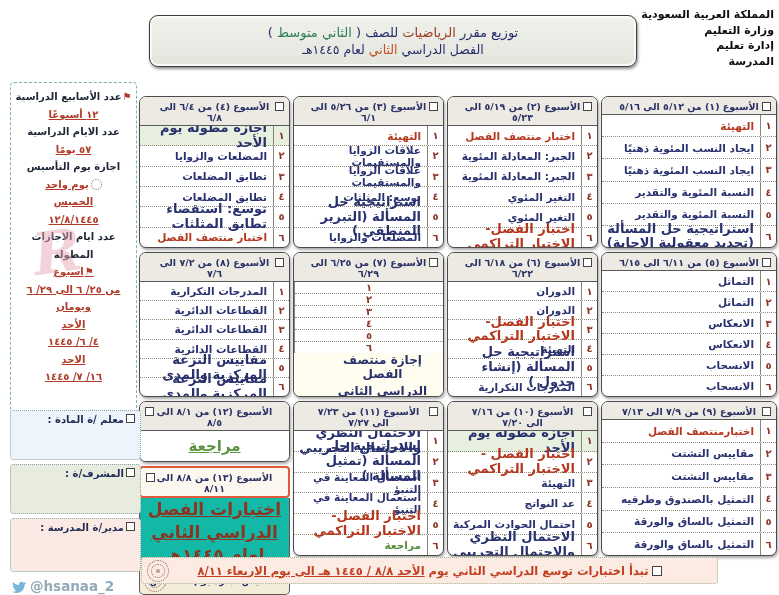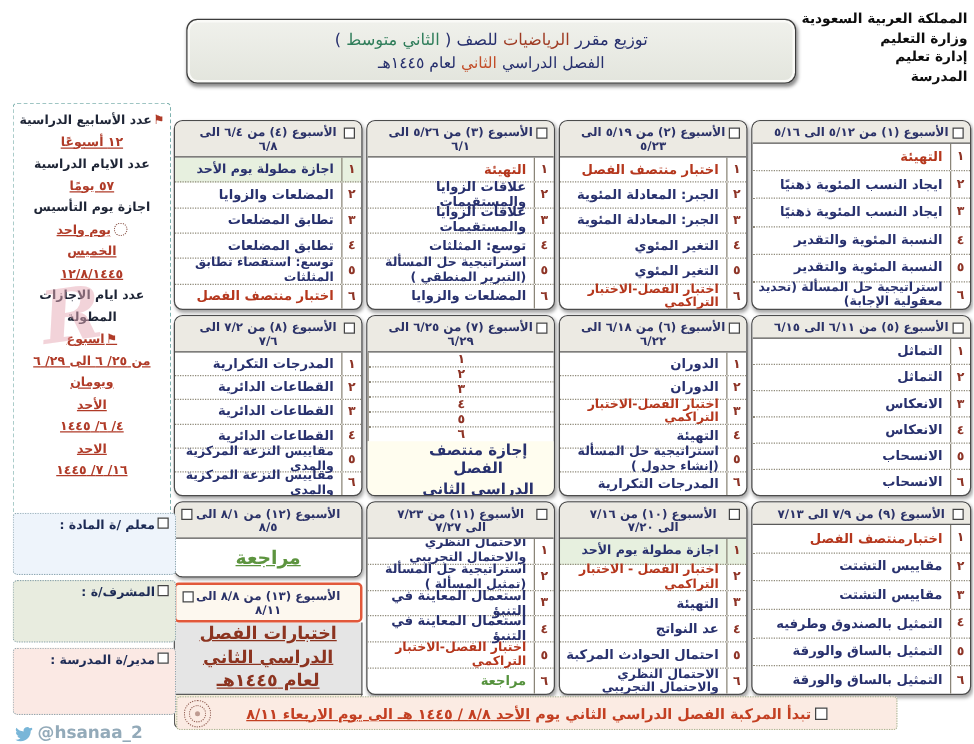--- a/index.html
+++ b/index.html
@@ -33,43 +33,43 @@
   .cb{position:absolute;top:5px;width:7px;height:7px;border:1.1px solid #444;background:#fff;}
   .cb.r{right:5px}.cb.l{left:5px}
   .week-body{flex:1;display:flex;flex-direction:column;min-height:0;}
   .lrow{flex:1;display:flex;align-items:center;border-bottom:1px dotted #8f8a7a;min-height:0;}
   .lrow:last-child{border-bottom:none;}
   .lrow.greenbg{background:#e7f0df;}
   .lnum{flex:0 0 15px;align-self:stretch;display:flex;align-items:center;justify-content:center;
         color:#8e3426;font-weight:bold;font-size:10px;border-left:1px solid #8a8578;}
   .ltext{flex:1;text-align:right;padding:0 6px 0 3px;font-size:10.5px;font-weight:bold;
         color:#28316e;line-height:1.15;}
-  .ltext.sm{font-size:10px;}
+  .ltext.sm{font-size:13px;}
   .ltext.red{color:#b5371d;}
   .ltext.green{color:#55923d;}
   
   .numcol{flex:0 0 15px;display:flex;flex-direction:column;border-left:1px solid #8a8578;}
   .ncell{flex:1;display:flex;align-items:center;justify-content:center;color:#8e3426;
         font-weight:bold;font-size:10px;border-bottom:1px dotted #8f8a7a;}
   .ncell:last-child{border-bottom:none;}
   .vac{flex:1;display:flex;flex-direction:column;justify-content:center;gap:3px;
         background:#fffdef;text-align:center;font-weight:bold;}
   .vline.navy{color:#28316e;font-size:12px;padding-left:28px;}
   .vline.green{color:#44813f;font-size:16px;}
   
   .last-cell{display:flex;flex-direction:column;}
   .week.review{flex:0 0 59px;margin-bottom:4px;}
   .review-body{flex:1;display:flex;align-items:center;justify-content:center;background:#fff;}
   .review-text{color:#5d943f;font-size:15px;font-weight:bold;text-decoration:underline;}
   .exam-wrap{flex:1;display:flex;flex-direction:column;}
   .exam-header{position:relative;background:#fdf8ef;border:2px solid #e2583a;border-radius:4px;
         font-size:9.5px;font-weight:bold;color:#2b3268;text-align:center;padding:3.5px 14px 2.5px;}
-  .exam-yellow{flex:1;background:#e5e5e5;border:1.4px solid #5a5a5a;border-top:none;
+  .exam-yellow{flex:1;background:#14b8a6;border:1.4px solid #5a5a5a;border-top:none;
         display:flex;flex-direction:column;justify-content:center;text-align:center;
-        color:#8c3420;font-weight:bold;font-size:14px;text-decoration:underline;line-height:1.35;}
+        color:#8c3420;font-weight:bold;font-size:17px;text-decoration:underline;line-height:1.35;}
   .exam-strip{position:relative;flex:0 0 26px;background:#f3ecd9;border:1.4px solid #5a5a5a;border-top:none;
         border-radius:0 0 5px 5px;display:flex;align-items:center;justify-content:center;
         color:#28316e;font-weight:bold;font-size:9.5px;}
   .stamp{width:20px;height:20px;border:1.3px dotted #96655a;border-radius:50%;position:relative;flex:0 0 auto;}
   .stamp::before{content:"";position:absolute;inset:3px;border:1px dotted #96655a;border-radius:50%;}
   .stamp::after{content:"";position:absolute;inset:8px;background:#96655a;border-radius:50%;opacity:.6;}
   .exam-strip .stamp{position:absolute;left:4px;top:2px;}
 
   
   .sidebar{position:absolute;left:10px;top:82px;width:119px;height:324px;background:#fff;
@@ -481,21 +481,21 @@
   </div>
   <div class="sig sig2">
     <span class="cbx"></span><span>المشرف/ة :</span>
   </div>
   <div class="sig sig3">
     <span class="cbx"></span><span>مدير/ة المدرسة :</span>
   </div>
 
   <div class="footer">
     <span class="cbx"></span>
-    <span><span>تبدأ المركبة الفصل الدراسي الثاني يوم </span><u>الأحد ٨/٨ / ١٤٤٥ هـ الى يوم الاربعاء ٨/١١</u></span>
+    <span><span>تبدأ اختبارات توسع الدراسي الثاني يوم </span><u>الأحد ٨/٨ / ١٤٤٥ هـ الى يوم الاربعاء ٨/١١</u></span>
     <span class="stamp"></span>
   </div>
 
   <div class="handle">
     <svg width="17" height="15" viewBox="0 0 24 24">
         <path fill="#79b6d8" d="M23 5c-.8.4-1.7.6-2.6.8a4.5 4.5 0 0 0-7.7 4.1A12.8 12.8 0 0 1 3.4 5.2a4.5 4.5 0 0 0 1.4 6 4.4 4.4 0 0 1-2-.5v.1a4.5 4.5 0 0 0 3.6 4.4 4.6 4.6 0 0 1-2 .1 4.5 4.5 0 0 0 4.2 3.1A9 9 0 0 1 2 20.4a12.7 12.7 0 0 0 6.9 2c8.3 0 12.8-6.9 12.8-12.8v-.6A9 9 0 0 0 24 6.6 8.9 8.9 0 0 1 23 5z"></path>
       </svg>
     <span>@hsanaa_2</span>
   </div>
 

